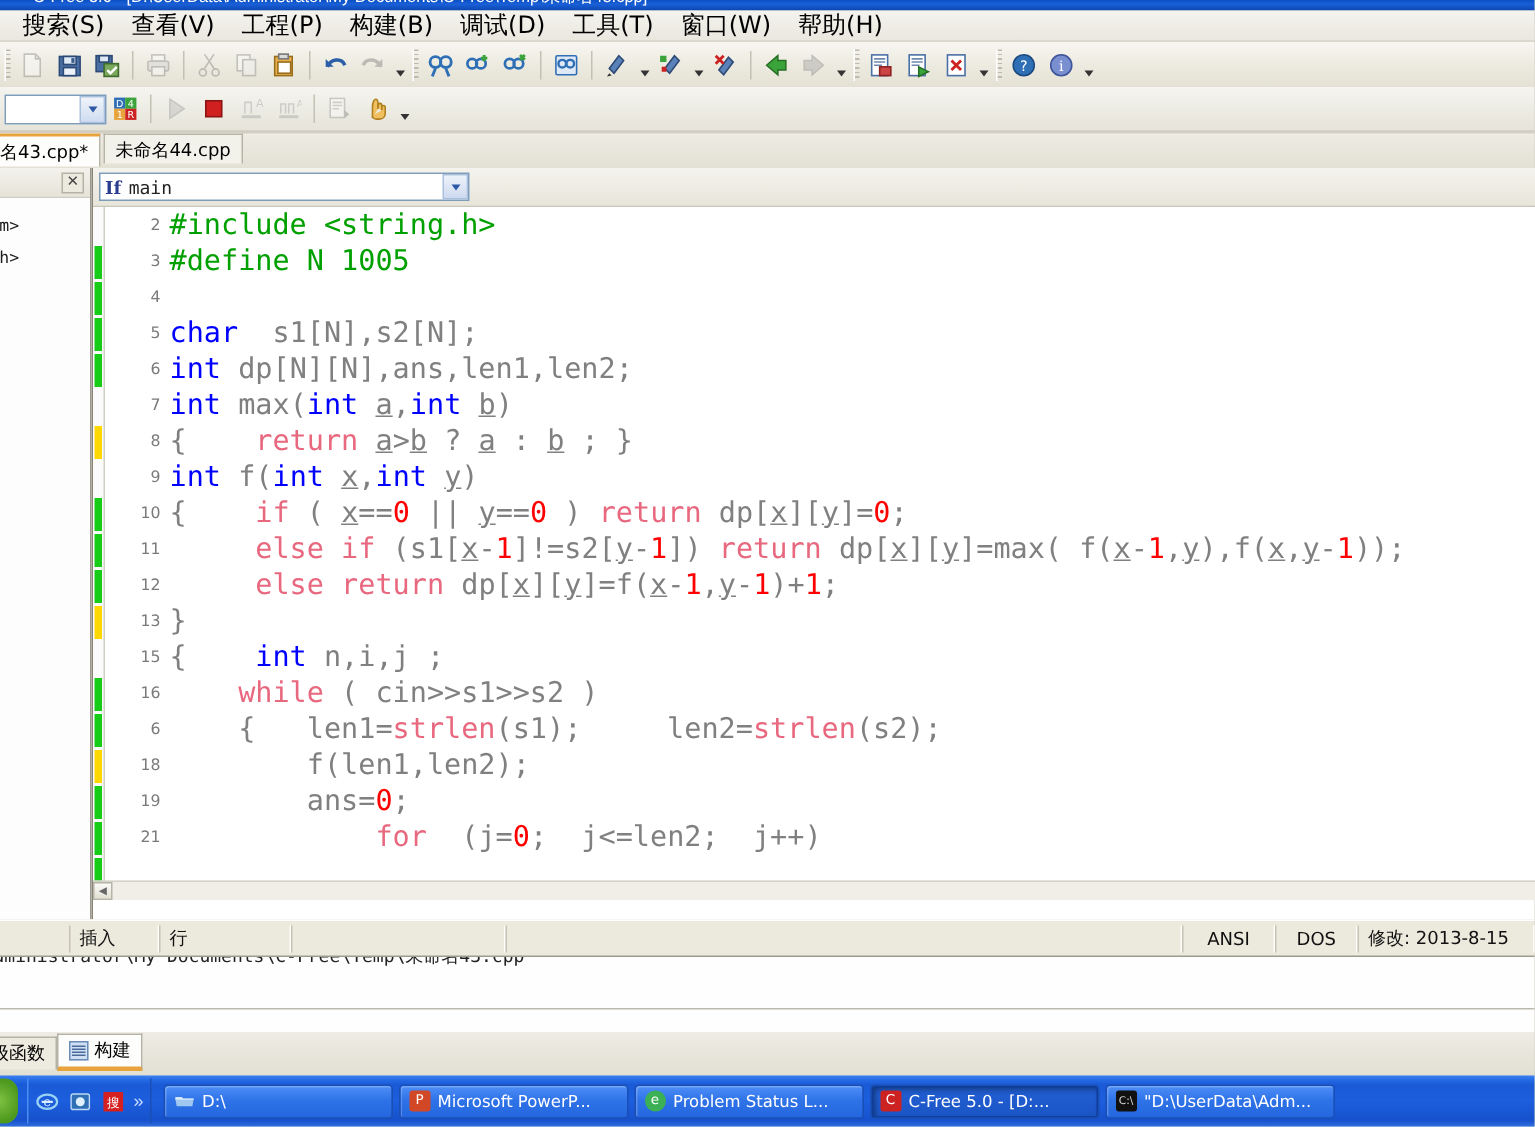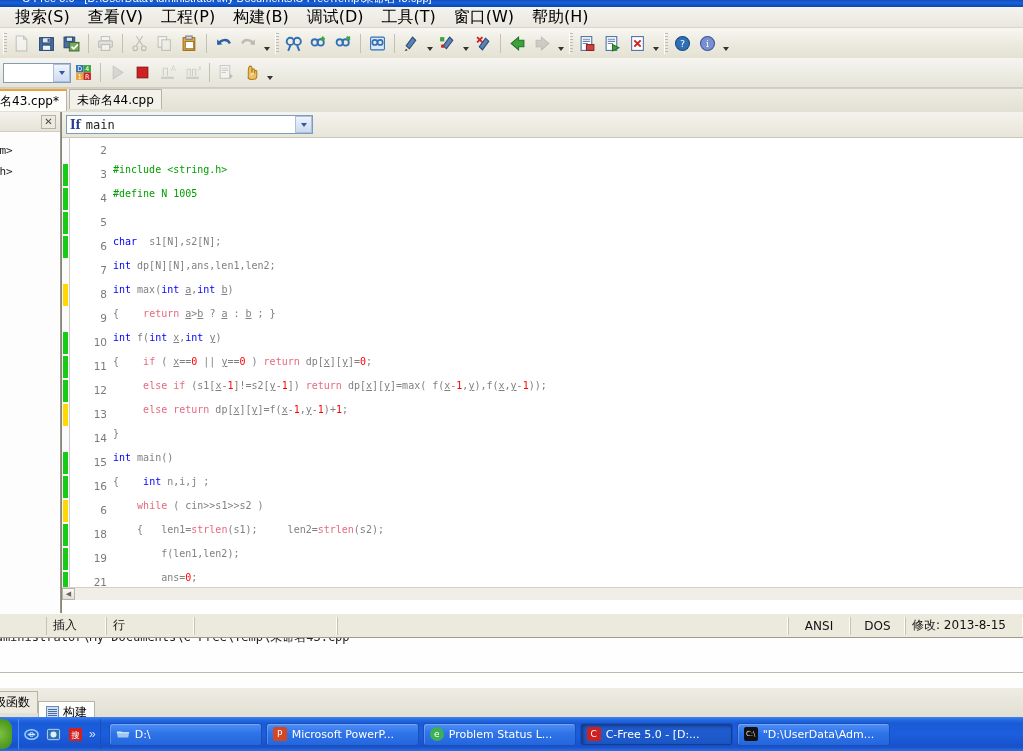--- a/index.html
+++ b/index.html
@@ -148,22 +148,22 @@
   .chg.yellow { background:#ffd800; }
 
   #codelines { position:absolute; left:9px; top:0; width:953px; height:462px; }
   .cline { height:24px; line-height:24px; white-space:pre; display:flex; }
   .lnum {
     width:42px; min-width:42px; text-align:right; padding-right:6px;
     color:#7a7a7a; font-size:10.5px;
     font-family:"DejaVu Sans", sans-serif;
   }
   .ctext {
-    font-family:"DejaVu Sans Mono", monospace; font-size:10px;
-    letter-spacing:0px; color:#808080;margin-top:20px;
+    font-family:"DejaVu Sans Mono", monospace; font-size:19px;
+    letter-spacing:0px; color:#808080;
   }
   .kw   { color:#0000ff; }        
   .kw2  { color:#e8697f; }        
   .pre  { color:#00a000; }        
   .num  { color:#ff0000; }        
   .id   { color:#808080; }        
   .var  { color:#808080; text-decoration:underline; }
 
   #hscroll {
     position:absolute; left:0; bottom:0; width:962px; height:13px;
@@ -204,21 +204,21 @@
     position:absolute; left:0; top:688px; width:1023px; height:29px;
     background:linear-gradient(to bottom,#eeece4,#e2dfd3);
     display:flex; align-items:flex-start;
   }
   .btab {
     height:22px; margin-top:3px; padding:0 7px; display:flex; align-items:center;
     font-size:12px; font-family:"DejaVu Sans", sans-serif;
     background:#edeae0; border:1px solid #b5b2a6; border-bottom:none;
     white-space:nowrap;
   }
-  .btab.active { background:#fdfdfb; border-bottom:3px solid #e8a33d; height:25px; margin-top:13px;}
+  .btab.active { background:#fdfdfb; border-bottom:3px solid #e8a33d; height:25px; margin-top:1px;}
   .btab-icon {
     width:13px;height:13px;margin-right:4px;border:1px solid #6a8ab8;background:#cfe0f5;
     display:flex;flex-direction:column;justify-content:center;gap:1px;padding:1px;
   }
   .btab-icon i { display:block; height:1px; background:#4a6b9a; }
 
   
   #taskbar {
     position:absolute; left:0; top:717px; width:1023px; height:34px;
     background: linear-gradient(to bottom,#3c81f3 0%, #246ae4 9%, #1a5ad6 18%,
@@ -572,21 +572,20 @@
         <div class="cline"><span class="lnum">4</span></div>
         <div class="cline"><span class="lnum">5</span><span class="ctext"><span class="kw">char</span><span class="id">  s1[N],s2[N];</span></span></div>
         <div class="cline"><span class="lnum">6</span><span class="ctext"><span class="kw">int</span><span class="id"> dp[N][N],ans,len1,len2;</span></span></div>
         <div class="cline"><span class="lnum">7</span><span class="ctext"><span class="kw">int</span><span class="id"> max(</span><span class="kw">int</span><span class="id"> </span><span class="var">a</span><span class="id">,</span><span class="kw">int</span><span class="id"> </span><span class="var">b</span><span class="id">)</span></span></div>
         <div class="cline"><span class="lnum">8</span><span class="ctext"><span class="id">{    </span><span class="kw2">return</span><span class="id"> </span><span class="var">a</span><span class="id">&gt;</span><span class="var">b</span><span class="id"> ? </span><span class="var">a</span><span class="id"> : </span><span class="var">b</span><span class="id"> ; }</span></span></div>
         <div class="cline"><span class="lnum">9</span><span class="ctext"><span class="kw">int</span><span class="id"> f(</span><span class="kw">int</span><span class="id"> </span><span class="var">x</span><span class="id">,</span><span class="kw">int</span><span class="id"> </span><span class="var">y</span><span class="id">)</span></span></div>
         <div class="cline"><span class="lnum">10</span><span class="ctext"><span class="id">{    </span><span class="kw2">if</span><span class="id"> ( </span><span class="var">x</span><span class="id">==</span><span class="num">0</span><span class="id"> || </span><span class="var">y</span><span class="id">==</span><span class="num">0</span><span class="id"> ) </span><span class="kw2">return</span><span class="id"> dp[</span><span class="var">x</span><span class="id">][</span><span class="var">y</span><span class="id">]=</span><span class="num">0</span><span class="id">;</span></span></div>
         <div class="cline"><span class="lnum">11</span><span class="ctext"><span class="id">     </span><span class="kw2">else if</span><span class="id"> (s1[</span><span class="var">x</span><span class="id">-</span><span class="num">1</span><span class="id">]!=s2[</span><span class="var">y</span><span class="id">-</span><span class="num">1</span><span class="id">]) </span><span class="kw2">return</span><span class="id"> dp[</span><span class="var">x</span><span class="id">][</span><span class="var">y</span><span class="id">]=max( f(</span><span class="var">x</span><span class="id">-</span><span class="num">1</span><span class="id">,</span><span class="var">y</span><span class="id">),f(</span><span class="var">x</span><span class="id">,</span><span class="var">y</span><span class="id">-</span><span class="num">1</span><span class="id">));</span></span></div>
         <div class="cline"><span class="lnum">12</span><span class="ctext"><span class="id">     </span><span class="kw2">else return</span><span class="id"> dp[</span><span class="var">x</span><span class="id">][</span><span class="var">y</span><span class="id">]=f(</span><span class="var">x</span><span class="id">-</span><span class="num">1</span><span class="id">,</span><span class="var">y</span><span class="id">-</span><span class="num">1</span><span class="id">)+</span><span class="num">1</span><span class="id">;</span></span></div>
         <div class="cline"><span class="lnum">13</span><span class="ctext"><span class="id">}</span></span></div>
-        <div class="cline"><span class="lnum">14</span><span class="ctext"><span class="kw">int</span><span class="id"> main()</span></span></div>
         <div class="cline"><span class="lnum">15</span><span class="ctext"><span class="id">{    </span><span class="kw">int</span><span class="id"> n,i,j ;</span></span></div>
         <div class="cline"><span class="lnum">16</span><span class="ctext"><span class="id">    </span><span class="kw2">while</span><span class="id"> ( cin&gt;&gt;s1&gt;&gt;s2 )</span></span></div>
         <div class="cline"><span class="lnum">6</span><span class="ctext"><span class="id">    {   len1=</span><span class="kw2">strlen</span><span class="id">(s1);     len2=</span><span class="kw2">strlen</span><span class="id">(s2);</span></span></div>
         <div class="cline"><span class="lnum">18</span><span class="ctext"><span class="id">        f(len1,len2);</span></span></div>
         <div class="cline"><span class="lnum">19</span><span class="ctext"><span class="id">        ans=</span><span class="num">0</span><span class="id">;</span></span></div>
         <div class="cline"><span class="lnum">21</span><span class="ctext"><span class="id">            </span><span class="kw2">for</span><span class="id">  (j=</span><span class="num">0</span><span class="id">;  j&lt;=len2;  j++)</span></span></div>
       </div>
     <div id="hscroll">
       <div class="hs-arrow">◀</div>
     </div>

